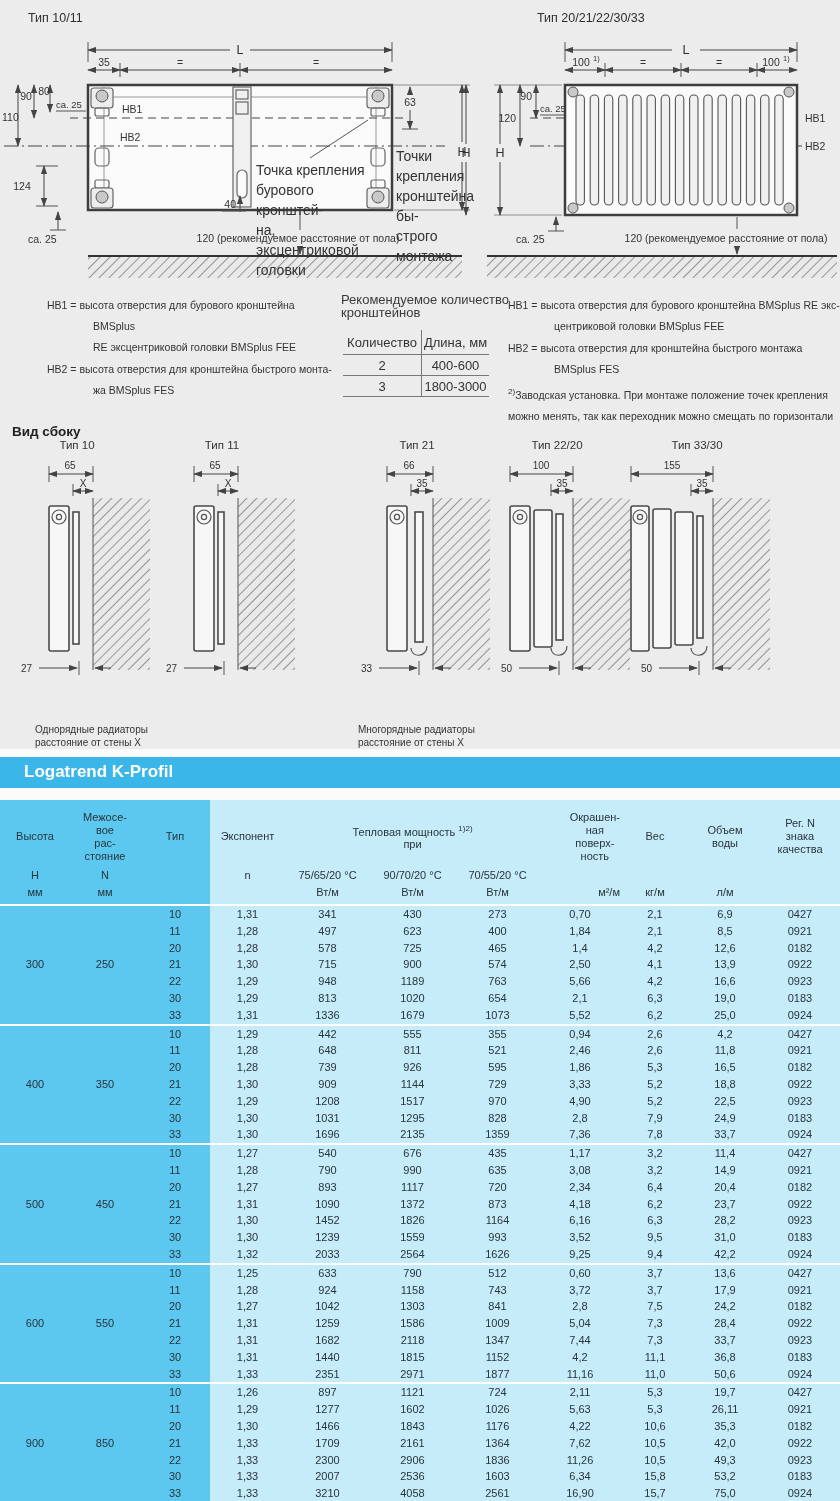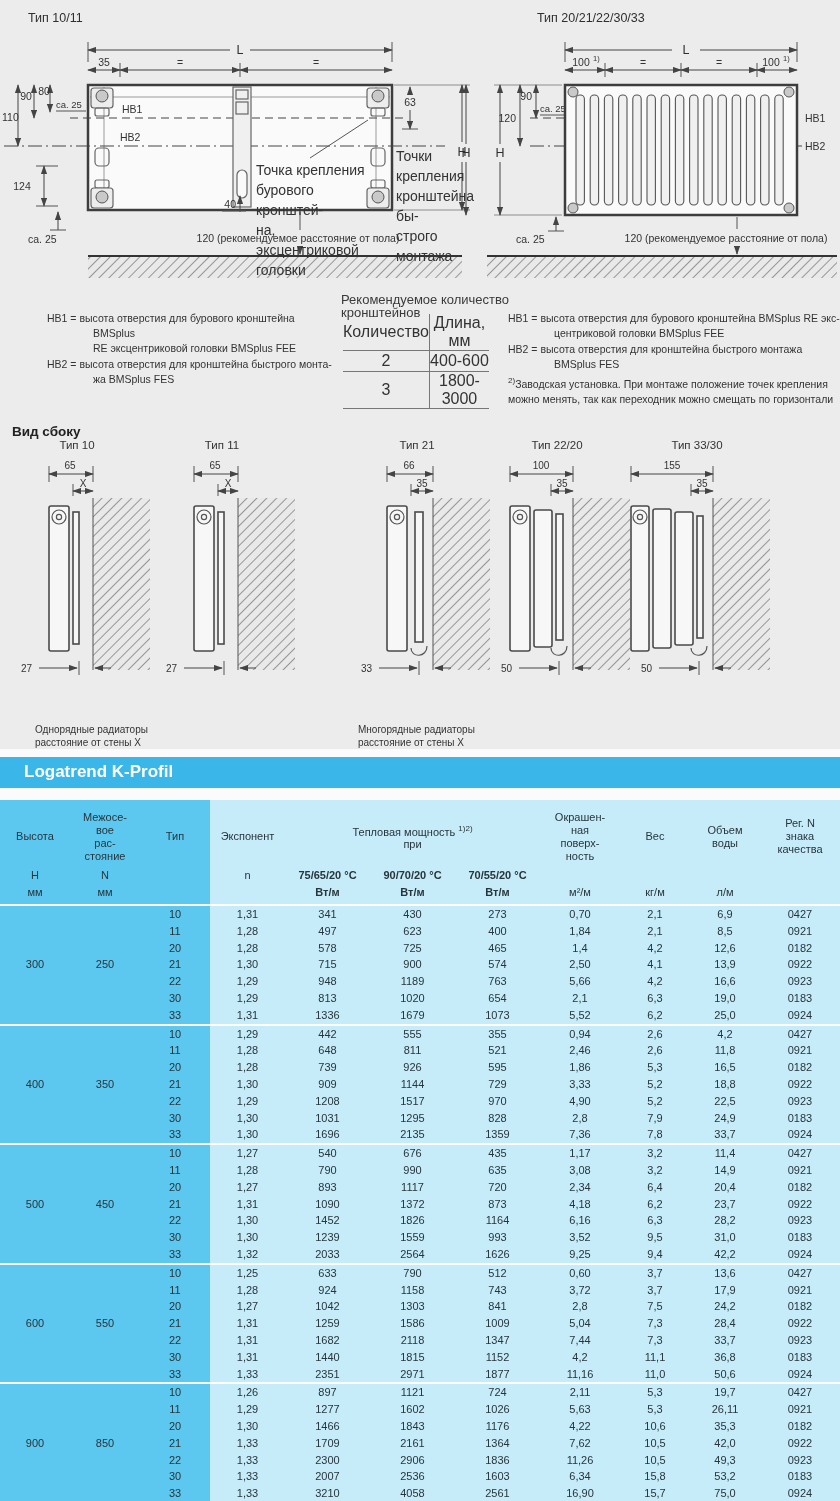--- a/index.html
+++ b/index.html
@@ -22,49 +22,49 @@
   .brk{fill:#ededed;stroke:#666;stroke-width:1.2;}
   .brko{fill:none;stroke:#666;stroke-width:1.2;}
   .screw{fill:#c9c9c9;stroke:#555;stroke-width:1;}
   .fin{fill:#f0f0f0;stroke:#555;stroke-width:1.1;}
   .gtop{stroke:#333;stroke-width:2;}
   .panel{fill:#f7f7f7;stroke:#4a4a4a;stroke-width:1.6;}
   .valve{fill:none;stroke:#555;stroke-width:1.2;}
   .svt{font-size:11.5px;}
   .svd{font-size:10px;}
   .note{position:absolute;font-size:14px;line-height:20px;white-space:pre-line;color:#333;}
-  .legend{position:absolute;font-size:10.5px;line-height:15px;color:#333;margin-top:16px;}
+  .legend{position:absolute;font-size:10.5px;line-height:21px;color:#333;}
   .legend p{margin:0 0 1px 0;padding-left:46px;text-indent:-46px;white-space:pre-line;}
   .legend .fn{padding-left:0;text-indent:0;margin-top:1px;}
   sup,.sup{font-size:8px;vertical-align:super;}
   .brt-title{position:absolute;left:341px;top:293px;font-size:13px;line-height:13px;white-space:pre-line;}
-  .brt{position:absolute;left:343px;top:314px;width:146px;border-collapse:collapse;font-size:16px;color:#333;}
+  .brt{position:absolute;left:343px;top:330px;width:146px;border-collapse:collapse;font-size:13px;color:#333;}
   .brt th,.brt td{font-weight:normal;text-align:center;padding:0;height:20px;}
   .brt th{height:24px;border-bottom:1px solid #777;}
   .brt .cdiv{border-right:1px solid #777;width:78px;}
   .brt tr.r td{border-bottom:1px solid #777;}
   .side-sec{position:absolute;left:0;top:420px;width:840px;height:330px;}
   .side-head{position:absolute;left:12px;top:4px;font-size:13.5px;font-weight:bold;color:#222;}
   .sv{position:absolute;top:16px;}
   .cap{position:absolute;top:303px;font-size:10px;line-height:13px;white-space:pre-line;color:#333;}
   .gap-white{position:absolute;left:0;top:749px;width:840px;height:51px;background:#fbfbfb;}
   .banner{position:absolute;left:0;top:757px;width:832px;height:31px;background:#3bb6e9;
           color:#fff;font-weight:bold;font-size:17px;line-height:30px;padding-left:24px;}
   .spec{position:absolute;left:0;top:800px;width:840px;height:701px;background:#c6ebf9;overflow:hidden;}
   .spec::before{content:'';position:absolute;left:0;top:0;width:210px;height:100%;background:#5cc7ef;}
   .t-inner{position:relative;font-size:11px;color:#27353c;}
   .t-head{height:104px;display:flex;}
   .hc{display:flex;flex-direction:column;padding-top:6px;box-sizing:border-box;}
   .hl{flex:1;display:flex;flex-direction:column;align-items:center;justify-content:center;
       text-align:center;white-space:pre-line;line-height:13px;}
   .hu{height:37px;text-align:center;line-height:17px;}
-  .pow-units{display:flex;font-weight:bold;}
+  .pow-units{display:flex;}
   .pu{width:85px;text-align:center;line-height:17px;}
   .c0{width:70px;}.c1{width:70px;}.c2{width:70px;}.c3{width:75px;}
-  .c4,.c5,.c6{width:85px;}.c7{width:80px;}.c8{width:70px;}.c9{width:70px;}.c10{width:80px;}
+  .c4,.c5,.c6{width:85px;}.c7{width:80px;align-items:flex-end;}.c8{width:70px;}.c9{width:70px;}.c10{width:80px;}
   .cpow{width:255px;}
   .hsep,.grp-sep{height:2px;background:#ffffff;}
   .t-row{display:flex;height:16.8px;line-height:16.8px;text-align:center;}
   .t-row>div{overflow:hidden;}
 </style>
 </head>
 <body>
 
 <div class="page">
 

